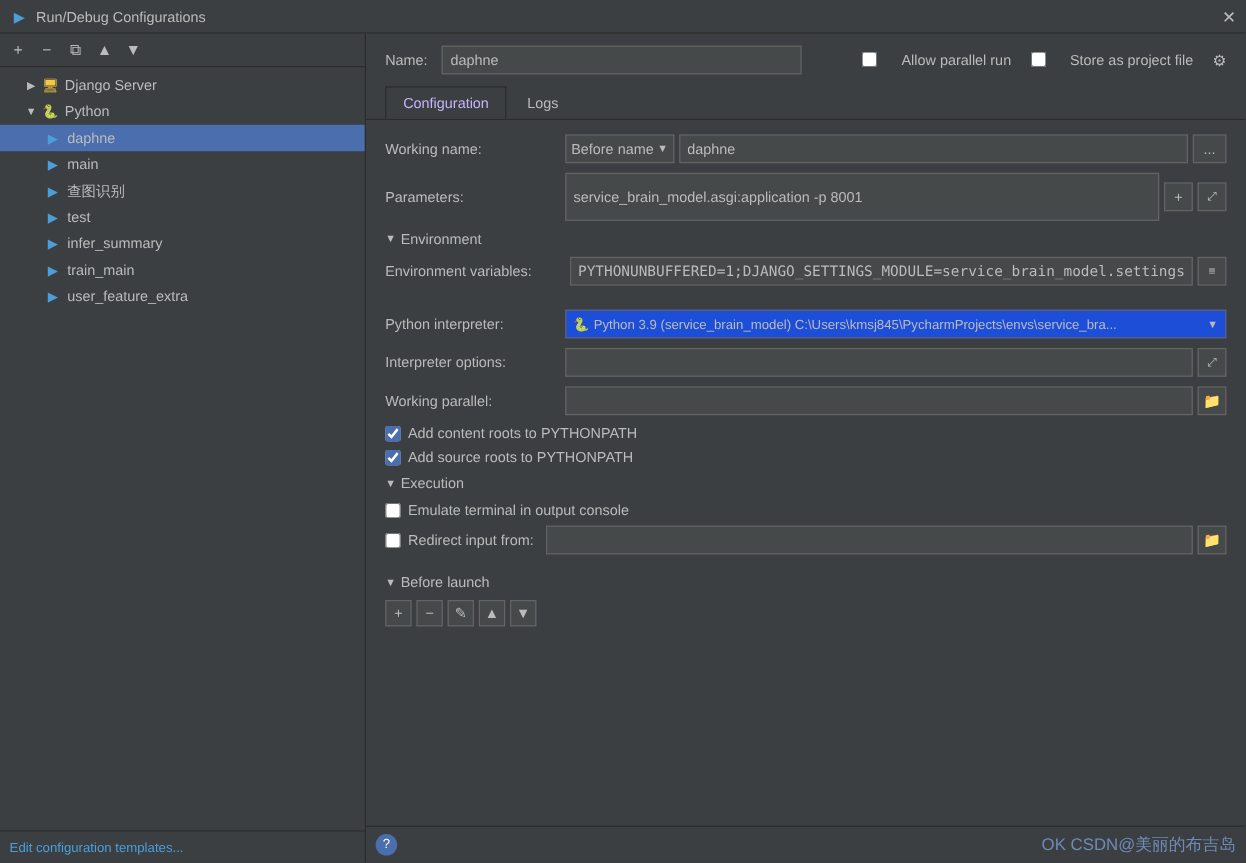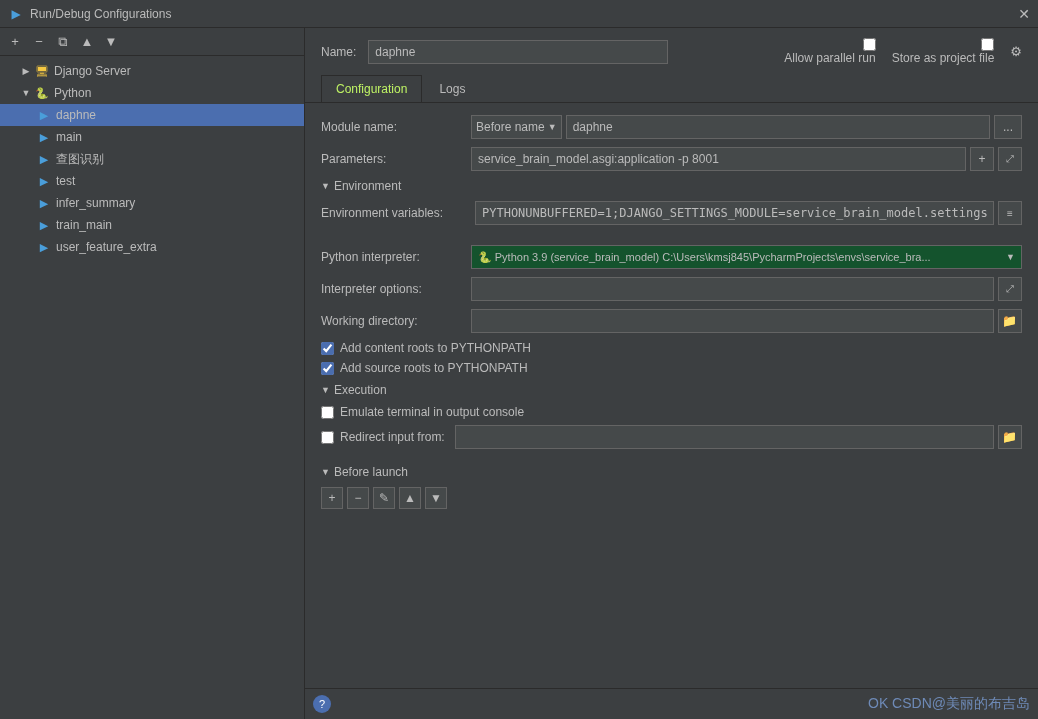--- a/index.html
+++ b/index.html
@@ -149,26 +149,25 @@
       outline: none;
     }
     .header-checkboxes {
       display: flex;
       align-items: center;
       gap: 16px;
       margin-left: auto;
     }
     .checkbox-label {
       display: flex;
-      align-items: flex-end;
-      gap: 0;
-      cursor: pointer;
-      color: #bbbbbb;
-      font-size: 12px;
-      flex-direction: column;
+      align-items: flex-start;
+      gap: 20px;
+      cursor: pointer;
+      color: #bbbbbb;
+      font-size: 12px;
     }
     .checkbox-label input[type=checkbox] {
       accent-color: #4b6eaf;
     }
     .gear-icon { color: #bbbbbb; font-size: 13px; cursor: pointer; }
     .tabs-row {
       display: flex;
       align-items: flex-end;
       padding: 0 16px;
       border-bottom: 1px solid #2b2b2b;
@@ -180,21 +179,21 @@
       color: #bbbbbb;
       font-size: 12px;
       border: 1px solid transparent;
       border-bottom: none;
       margin-right: 2px;
     }
     .tab.active {
       background: #3c3f41;
       border-color: #2b2b2b;
       border-bottom-color: #3c3f41;
-      color: #bef264;
+      color: #c4b5fd;
     }
     .config-content {
       flex: 1;
       overflow-y: auto;
       padding: 12px 16px;
     }
     .form-row {
       display: flex;
       align-items: center;
       margin-bottom: 8px;
@@ -244,21 +243,21 @@
     .params-row {
       display: flex;
       align-items: center;
       gap: 4px;
     }
     .params-input {
       flex: 1;
       background: #45494a;
       border: 1px solid #646464;
       color: #bbbbbb;
-      height: 24px;
+      height: 40px;
       padding: 0 6px;
       font-size: 12px;
       outline: none;
     }
     .btn-icon {
       background: #45494a;
       border: 1px solid #646464;
       color: #bbbbbb;
       height: 24px;
       width: 24px;
@@ -295,21 +294,21 @@
       font-size: 12px;
       font-family: 'Consolas', monospace;
     }
     .interpreter-row {
       display: flex;
       align-items: center;
       gap: 4px;
     }
     .interpreter-select {
       flex: 1;
-      background: #14532d;
+      background: #1d4ed8;
       border: 1px solid #646464;
       color: #bbbbbb;
       height: 24px;
       padding: 0 6px;
       font-size: 11px;
       display: flex;
       align-items: center;
       cursor: pointer;
     }
     .interpreter-arrow { font-size: 9px; margin-left: auto; }
@@ -448,20 +447,23 @@
 
       <div class="tree-item tree-indent-2">
         <span class="tree-icon run-icon">▶</span>
         <span>train_main</span>
       </div>
 
       <div class="tree-item tree-indent-2">
         <span class="tree-icon run-icon">▶</span>
         <span>user_feature_extra</span>
       </div>
+    </div>
+    <div class="bottom-links">
+      <span class="bottom-link">Edit configuration templates...</span>
     </div>
   </div>
 
   <div class="right-panel">
 
     <div class="header-row">
       <span class="header-label">Name:</span>
       <input class="name-input" type="text" value="daphne" style="">
       <div class="header-checkboxes">
         <label class="checkbox-label">
@@ -477,21 +479,21 @@
     </div>
 
     <div class="tabs-row">
       <div class="tab active">Configuration</div>
       <div class="tab">Logs</div>
     </div>
 
     <div class="config-content">
 
       <div class="form-row">
-        <span class="form-label">Module name:</span>
+        <span class="form-label">Working name:</span>
         <div class="module-row" style="flex:1; display:flex; align-items:center; gap:4px;">
           <div class="module-select-wrapper">
             <span class="module-select-text">Before name</span>
             <span class="module-select-arrow">▼</span>
           </div>
           <input class="form-input" type="text" style="flex: 1 1 0%;" value="daphne">
           <button class="btn-dots">...</button>
         </div>
       </div>
 
@@ -529,21 +531,21 @@
 
       <div class="form-row">
         <span class="form-label">Interpreter options:</span>
         <div style="flex:1; display:flex; align-items:center; gap:4px;">
           <input class="form-input" type="text" style="flex: 1 1 0%;">
           <div class="btn-icon" style="font-size:10px;">⤢</div>
         </div>
       </div>
 
       <div class="form-row">
-        <span class="form-label">Working directory:</span>
+        <span class="form-label">Working parallel:</span>
         <div style="flex:1; display:flex; align-items:center; gap:4px;">
           <input class="form-input" type="text" style="flex: 1 1 0%;">
           <div class="btn-icon" style="font-size:12px;">📁</div>
         </div>
       </div>
 
       <div class="checkbox-row">
         <input type="checkbox" checked="" style="">
         <label>Add content roots to PYTHONPATH</label>
       </div>

